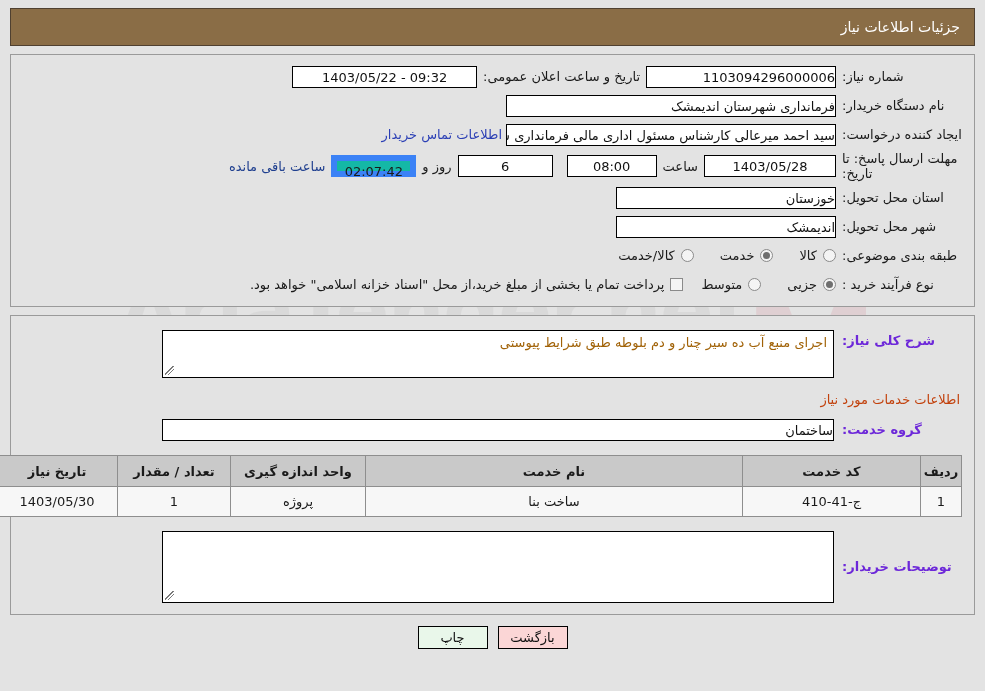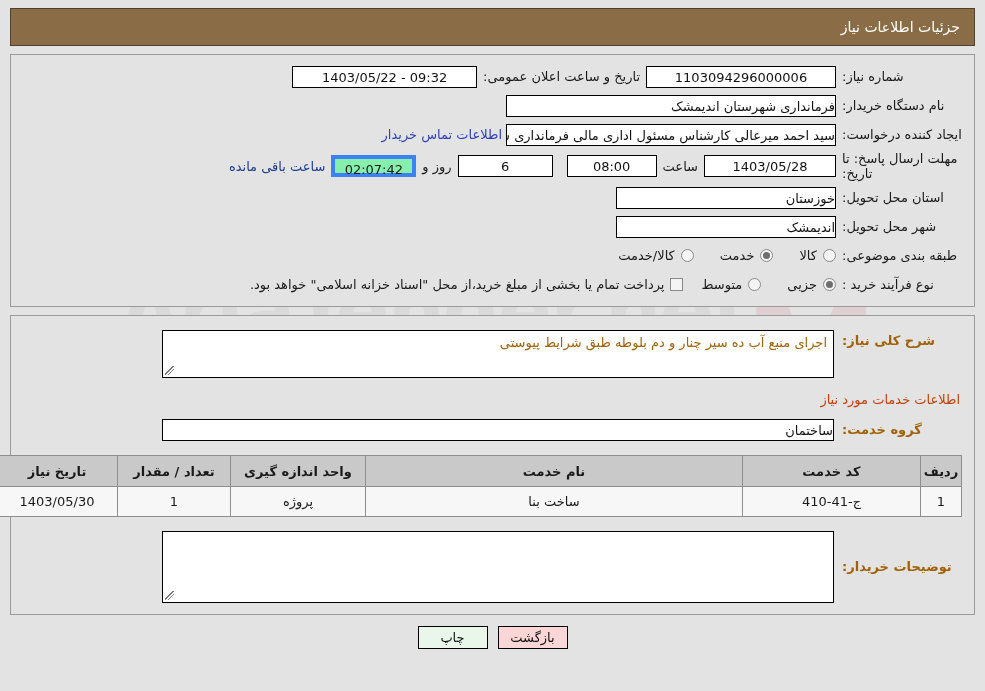--- a/index.html
+++ b/index.html
@@ -118,33 +118,33 @@
     height: 22px;
     line-height: 21px;
     box-sizing: border-box;
     font-size: 13px;
     color: #111;
     padding: 0 0;
     white-space: nowrap;
     overflow: hidden;
   }
 
-  .w-need-no   { width: 190px; text-align: center; }
+  .w-need-no   { width: 190px; }
   .w-org       { width: 330px; text-align: right; }
   .w-creator   { width: 330px; text-align: right; }
   .w-date      { width: 132px; text-align: center; }
   .w-time      { width: 90px;  text-align: center; }
   .w-days      { width: 95px;  text-align: center; }
   .w-province  { width: 220px; text-align: right; }
   .w-city      { width: 220px; text-align: right; }
   .w-pubdate   { width: 185px; text-align: center; }
 
   .countdown {
-    background: #86efac;
-    border: 4px solid #3b82f6;
+    background: #14b8a6;
+    border: 6px solid #3b82f6;
     height: 22px;
     line-height: 21px;
     box-sizing: border-box;
     width: 85px;
     text-align: center;
     font-size: 13px;
     direction: ltr;
   }
 
   .inline-txt {
@@ -241,21 +241,21 @@
     font-size: 13px;
     color: #c2410c;
     margin: 14px 0 12px 0;
     padding-right: 2px;
   }
 
   .srow { display: flex; align-items: flex-start; margin-bottom: 2px; }
   .srow .lbl-strong {
     width: 120px; min-width: 120px;
     text-align: left; padding-left: 8px;
-    font-size: 13px; font-weight: bold; color: #a16207;
+    font-size: 13px; font-weight: bold; color: #6d28d9;
     line-height: 22px;
   }
   .srow .lbl-strong.tall { line-height: 72px; }
 
   .w-servicegroup { width: 672px; text-align: right; }
 
   
   #services-table {
     border-collapse: collapse;
     width: 897px;

